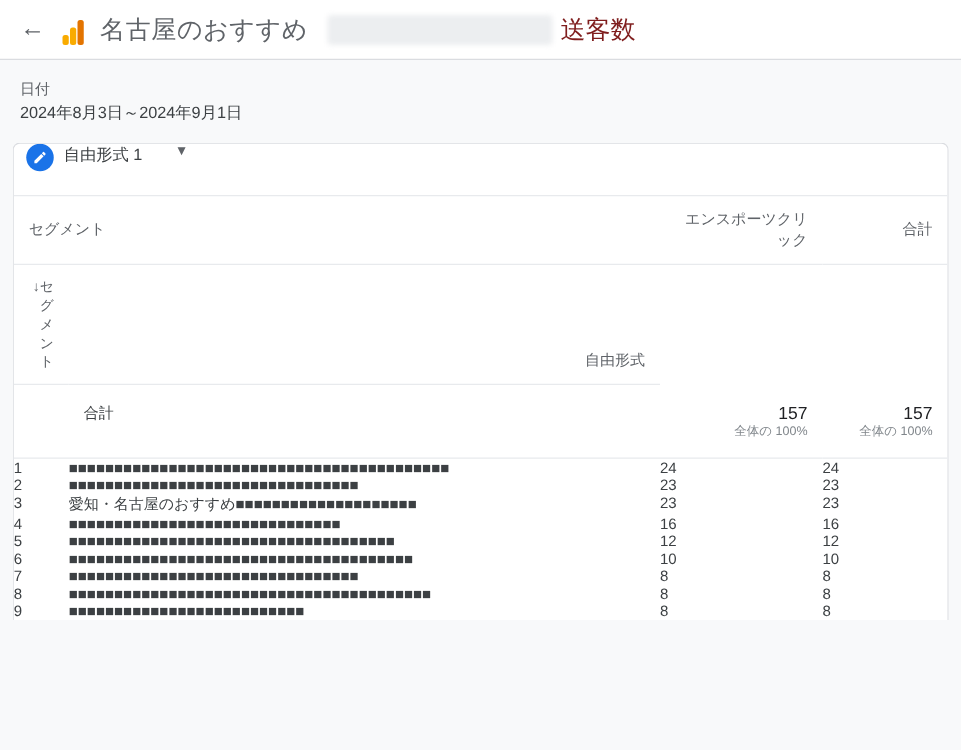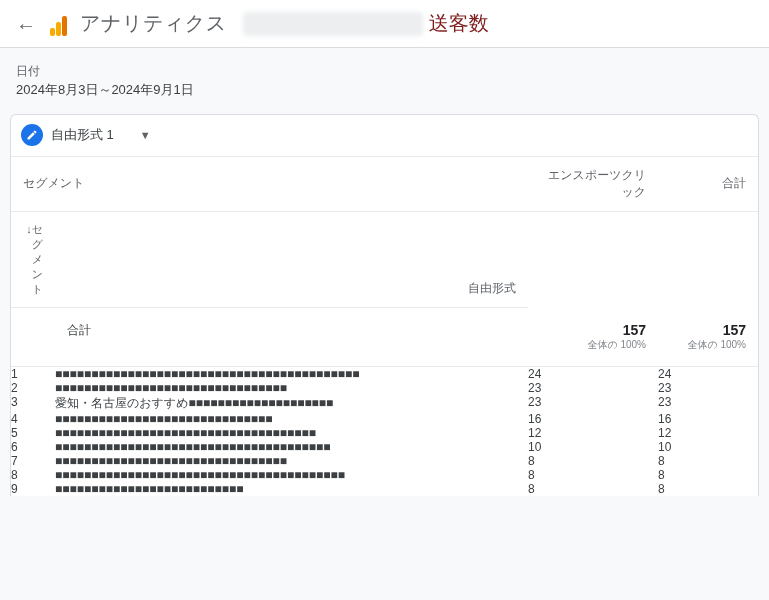--- a/index.html
+++ b/index.html
@@ -17,53 +17,53 @@
   .blurred-sub { margin-left:10px; width:180px; height:24px; background:#eceef0; filter: blur(2px); border-radius:3px; }
   .page-title { font-size: 20px; color:#7f1d1d; }
   
   
   .date-block { padding: 14px 16px 10px; font-size:12px; color:#5f6368; line-height:1.5; }
   .date-value { color:#3c4043; font-size:13px; }
   
   
   .sheet { background:#fff; margin:4px 10px 0; border:1px solid #dadce0; border-bottom:none; border-radius:6px 6px 0 0; overflow:hidden; }
   .tabbar { display:flex; align-items:center; height:42px; border-bottom:1px solid #e8eaed; }
-  .tab { display:flex; align-items:center; gap:8px; padding:0 18px 0 10px; height:100%; cursor:pointer; }
+  .tab { display:flex; gap:8px; padding:0 18px 0 10px; height:100%; cursor:pointer; }
   .tab .pencil { width:22px; height:22px; border-radius:50%; background:#1a73e8; color:#fff; display:flex; align-items:center; justify-content:center; font-size:12px; }
   .tab .name { font-size:13px; color:#3c4043; font-weight:500; }
   .tab .chev { color:#5f6368; margin-left:18px; font-size:11px; }
   
   
   .grid { display:grid; grid-template-columns: 44px 1fr 130px 100px; font-size:12px; color:#3c4043; }
   .hdr { border-bottom:1px solid #e8eaed; padding:10px 12px; color:#5f6368; display:flex; align-items:center; }
   .hdr.r { justify-content:flex-end; text-align:right; }
   .hdr.seg { grid-column:1 / span 2;font-family:Liberation Mono, monospace; }
   .hdr.metric { flex-direction:column; align-items:flex-end; gap:2px; }
   .hdr .sort { font-size:11px; }
   
   .totals-row { display:contents; }
   .totals-row > div { padding:14px 12px; border-bottom:1px solid #e8eaed; }
   .totals-label { grid-column:1 / span 2; padding-left:56px !important; font-weight:500; color:#3c4043; }
   .totals-cell { text-align:right; }
-  .totals-val { font-size:14px; font-weight:700; color:#202124; }
+  .totals-val { font-size:14px; font-weight:400; color:#202124; }
   .totals-sub { font-size:10px; color:#80868b; }
 </style>
 </head>
 <body>
 
 <div class="appbar">
   <div class="back-btn">
     <span>←</span>
   </div>
   <div class="logo">
     <div class="bar b1"></div>
       <div class="bar b2"></div>
       <div class="bar b3"></div>
   </div>
-  <div class="app-title">アナリティクス</div>
+  <div class="app-title">名古屋のおすすめ</div>
   <div class="blurred-sub"></div>
   <div class="page-title">送客数</div>
 </div>
 
 <div class="date-block">
   <div>日付</div>
   <div class="date-value">2024年8月3日～2024年9月1日</div>
 </div>
 
 <div class="sheet">

